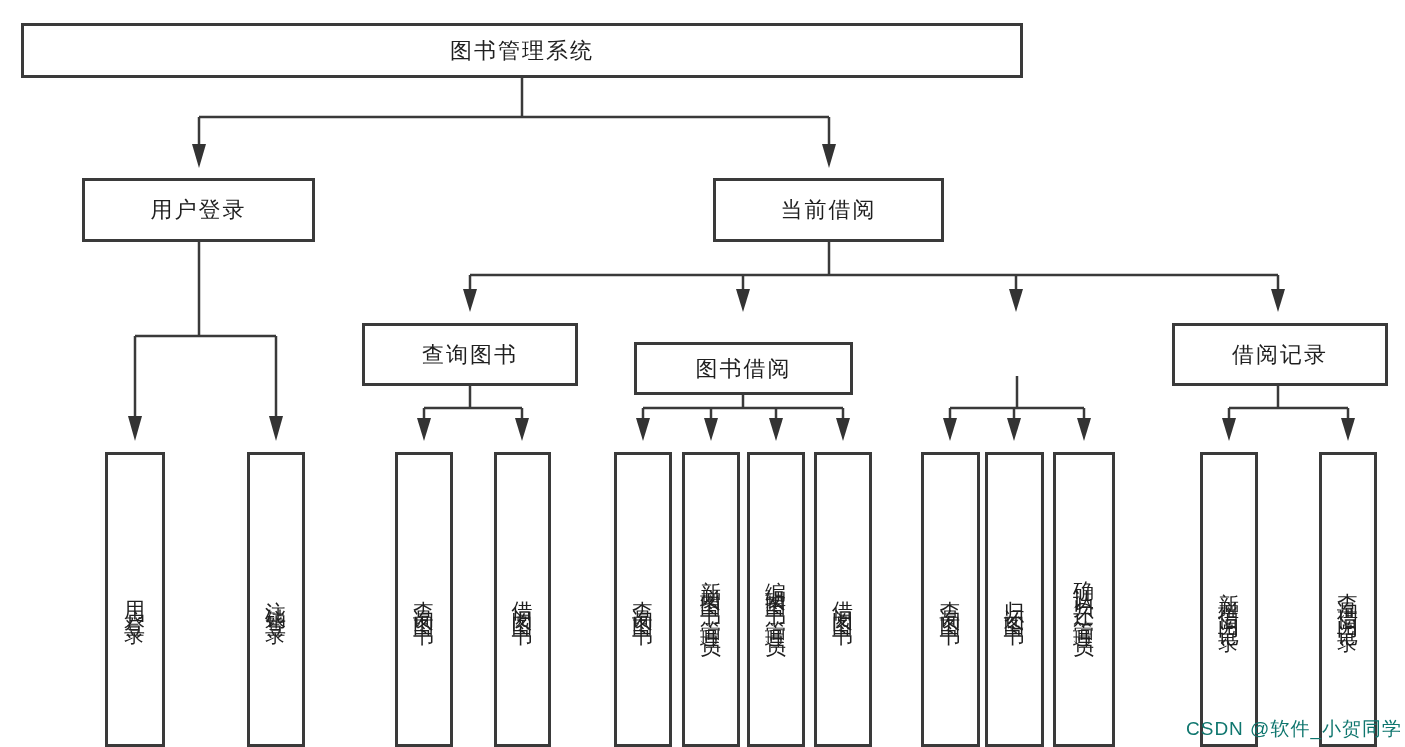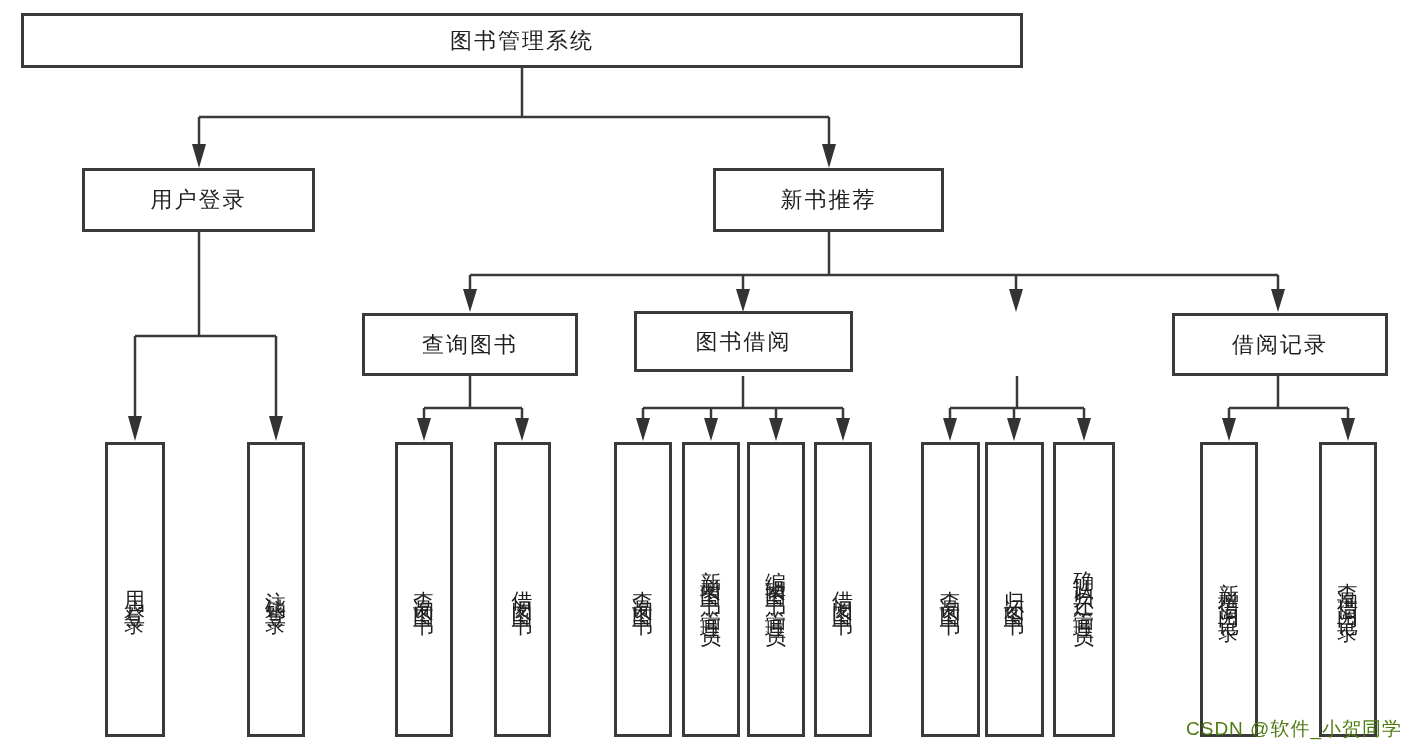--- a/index.html
+++ b/index.html
@@ -13,39 +13,40 @@
   .wires{position:absolute;left:0;top:0;width:1405px;height:747px;}
   .node{
     position:absolute;
     box-sizing:border-box;
     border:3px solid #3a3a3a;
     background:#ffffff;
     display:flex;
     align-items:center;
     justify-content:center;
     color:#1f1f1f;
+    margin-top:10px;
   }
   .node.h span{
     font-size:22px;
     letter-spacing:2px;
     white-space:nowrap;
   }
   .node.v span{
     writing-mode:vertical-rl;
     text-orientation:mixed;
     font-size:21px;
     letter-spacing:8px;
     line-height:1;
   }
   .watermark{
     position:absolute;
     left:1186px;
     top:716px;
     font-size:19px;
-    color:#4d7c0f;
+    color:#0f766e;
     letter-spacing:1px;
     white-space:nowrap;
     z-index:5;
   }
 </style>
 </head>
 <body>
 
 <div class="canvas">
 
@@ -116,27 +117,27 @@
   </svg>
 
   <div class="node h" style="left:21px;top:13px;width:1002px;height:55px">
     <span>图书管理系统</span>
   </div>
 
   <div class="node h" style="left:82px;top:168px;width:233px;height:64px">
     <span>用户登录</span>
   </div>
   <div class="node h" style="left:713px;top:168px;width:231px;height:64px">
-    <span>新书推荐</span>
+    <span>当前借阅</span>
   </div>
 
   <div class="node h" style="left:362px;top:313px;width:216px;height:63px">
     <span>查询图书</span>
   </div>
-  <div class="node h" style="left:634px;top:311px;width:219px;height:61px">
+  <div class="node h" style="left:634px;top:332px;width:219px;height:53px">
     <span>图书借阅</span>
   </div>
   <div class="node h" style="left:1172px;top:313px;width:216px;height:63px">
     <span>借阅记录</span>
   </div>
 
   <div class="node v" style="left:105px;top:442px;width:60px;height:295px">
     <span>用户登录</span>
   </div>
   <div class="node v" style="left:247px;top:442px;width:58px;height:295px">

